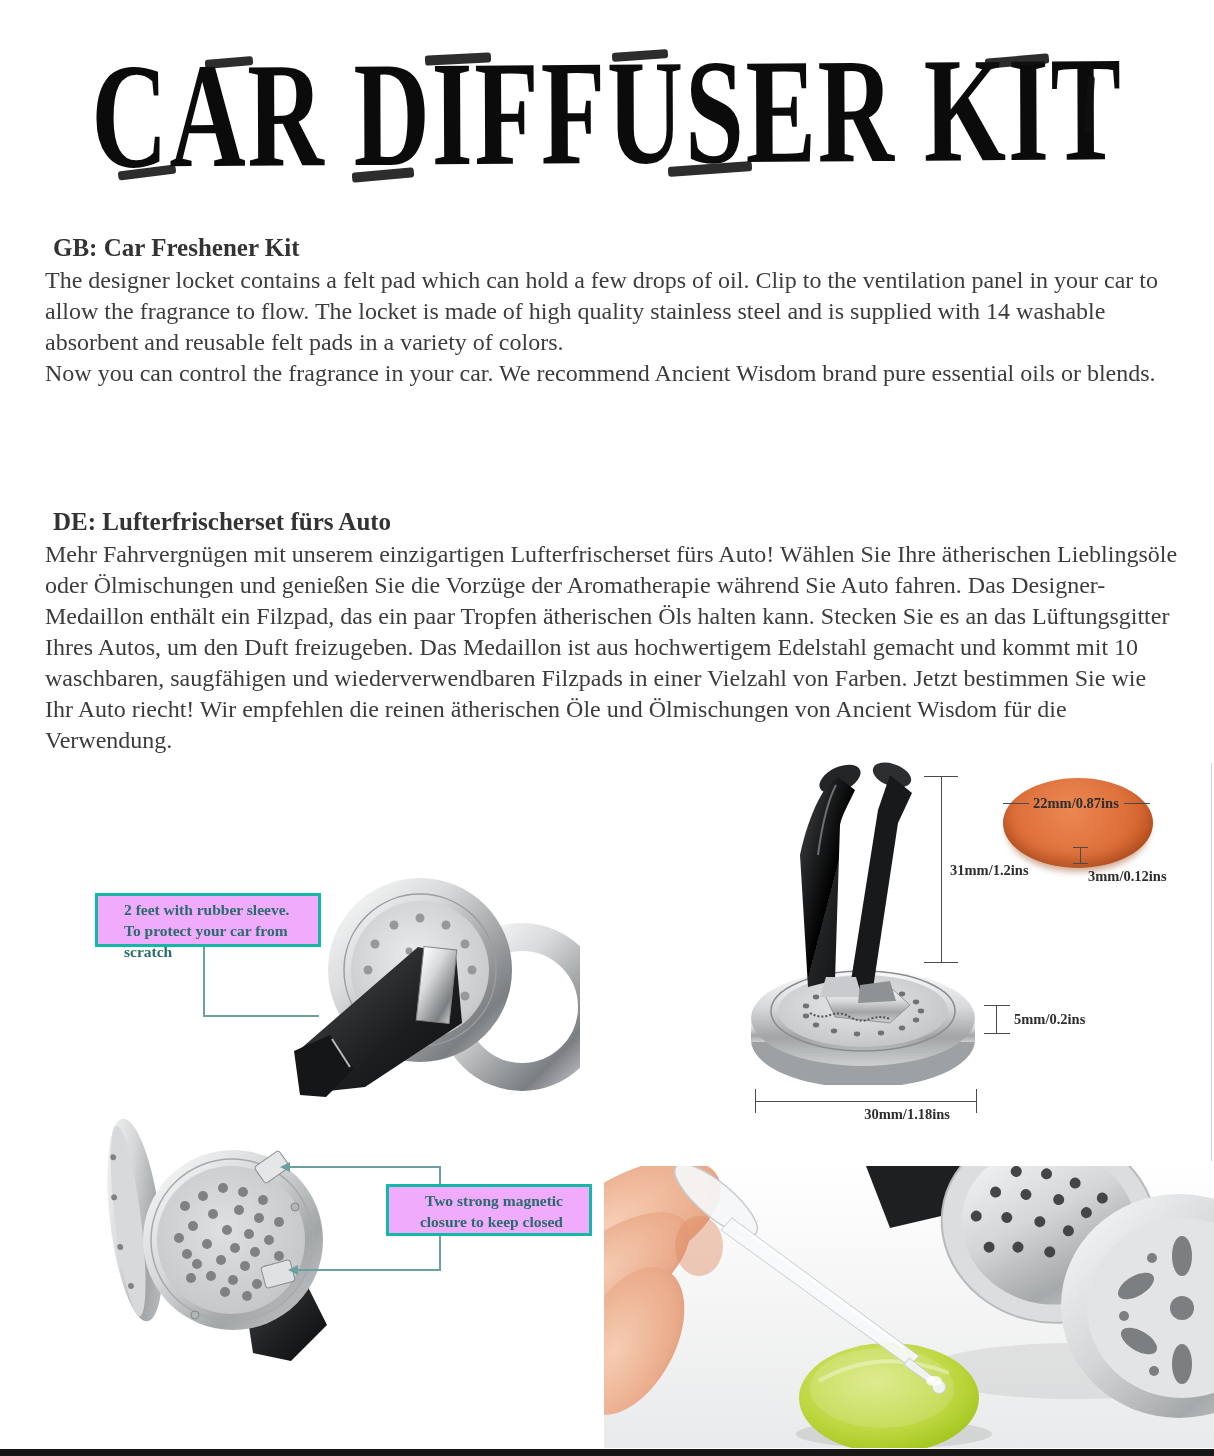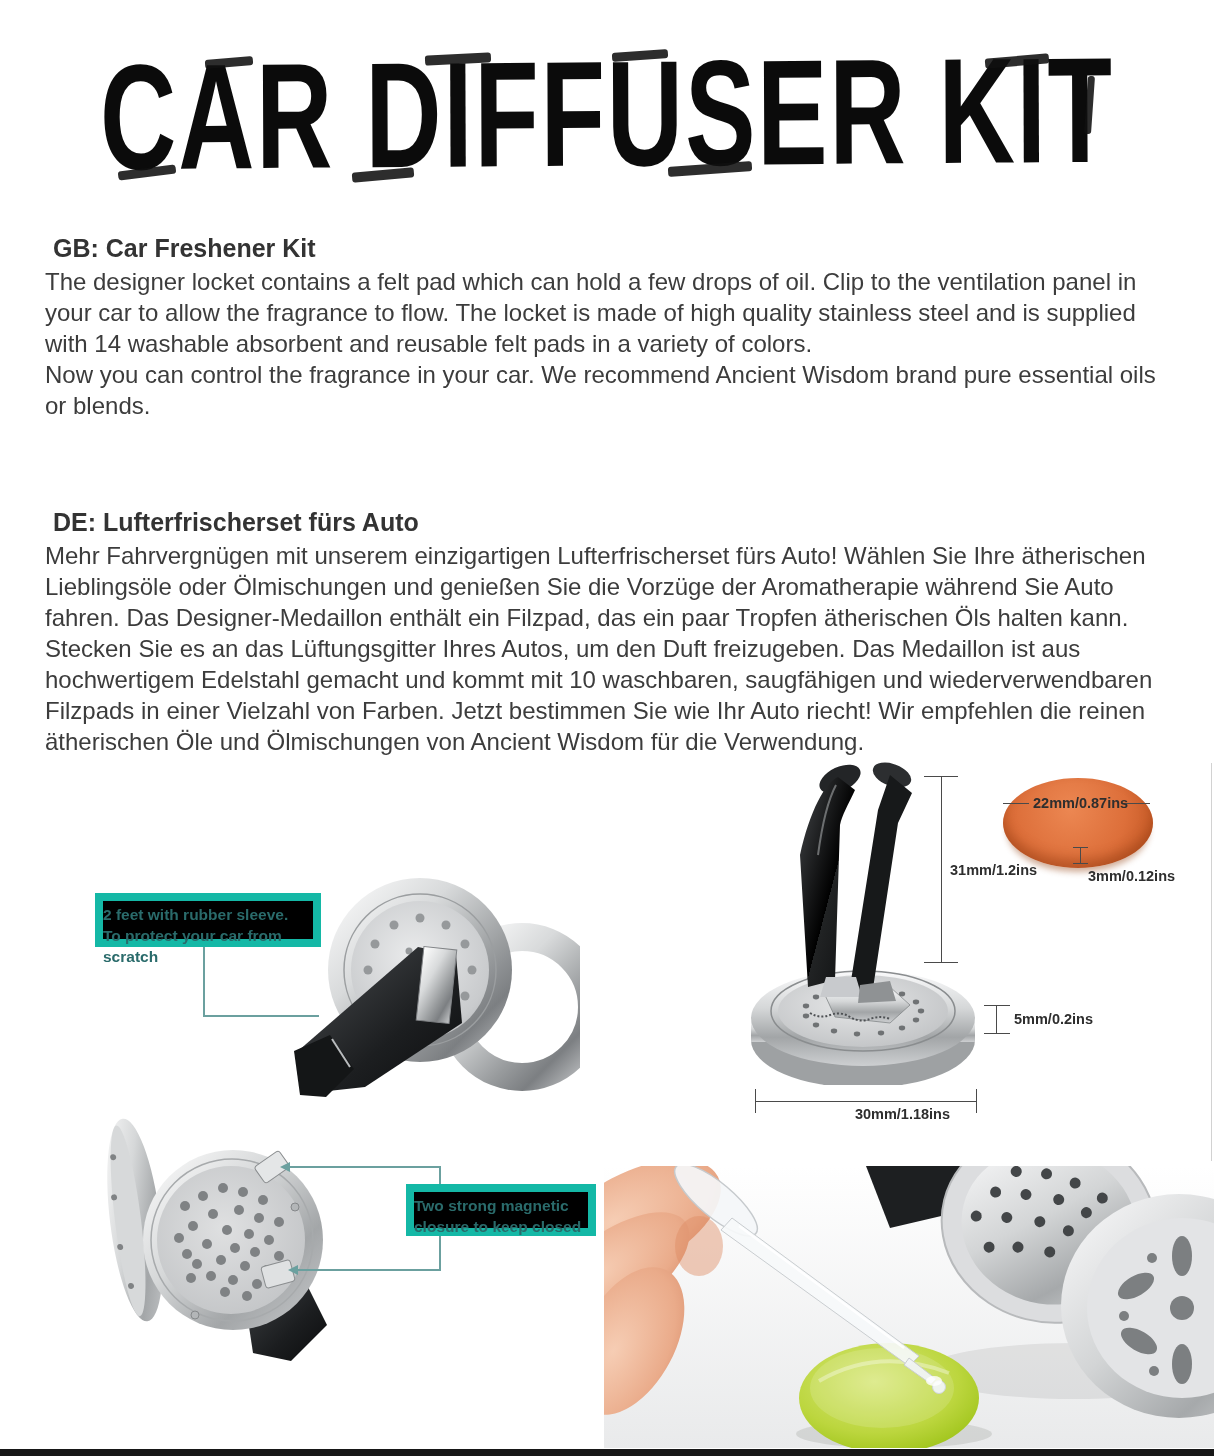--- a/index.html
+++ b/index.html
@@ -1,39 +1,39 @@
 <!DOCTYPE html>
 <html><head>
 <meta charset="utf-8">
 <style>
   html,body{margin:0;padding:0;background:#ffffff;}
   .page{position:relative;width:1214px;height:1456px;background:#ffffff;overflow:hidden;
-        font-family:Liberation Sans, sans-serif;color:#3c3c3c;}
+        font-family:Liberation Serif, serif;color:#3c3c3c;}
 
   
   .title-wrap{position:absolute;left:0;top:28px;width:1214px;height:170px;
               display:flex;align-items:center;justify-content:center;}
   .title-wrap h1{margin:0;font-size:120px;line-height:150px;font-weight:700;color:#0b0b0b;
                  letter-spacing:2px;white-space:nowrap;
                  transform:scale(0.88,1.25) rotate(-0.3deg);transform-origin:center;}
   .smudge{position:absolute;background:#101010;opacity:.88;border-radius:3px;}
 
   
   .text-block{position:absolute;left:45px;width:1135px;}
   .text-block h2{margin:0 0 3px 8px;font-size:25px;font-weight:700;color:#333;}
   .text-block p{margin:0;font-size:24px;line-height:31px;color:#3c3c3c;}
   .gb{top:234px;}
   .de{top:508px;}
 
   
-  .callout{position:absolute;box-sizing:border-box;background:#000000;border:8px solid #14b8a6;
-           padding:3px 0;z-index:6;}
+  .callout{position:absolute;box-sizing:border-box;background:#f0abfc;border:3px solid #14b8a6;
+           padding:3px 26px;z-index:6;}
   .callout span{display:block;font-size:15.5px;line-height:21px;font-weight:700;color:#2a6b6b;}
   .callout-feet{left:95px;top:893px;width:226px;height:54px;}
-  .callout-magnet{left:406px;top:1184px;width:190px;height:52px;}
+  .callout-magnet{left:386px;top:1184px;width:206px;height:52px;text-align:right;}
   .tealline{position:absolute;background:#6ba09f;z-index:5;}
   .teal-arrow{position:absolute;width:0;height:0;border-top:5px solid transparent;
               border-bottom:5px solid transparent;border-right:10px solid #6ba09f;z-index:5;}
 
   
   .dimline{position:absolute;background:#4a4a4a;z-index:4;}
   .dimlabel{position:absolute;font-size:14.5px;font-weight:700;color:#2e2e2e;z-index:4;white-space:nowrap;}
 
   
   .figure{position:absolute;z-index:2;}

